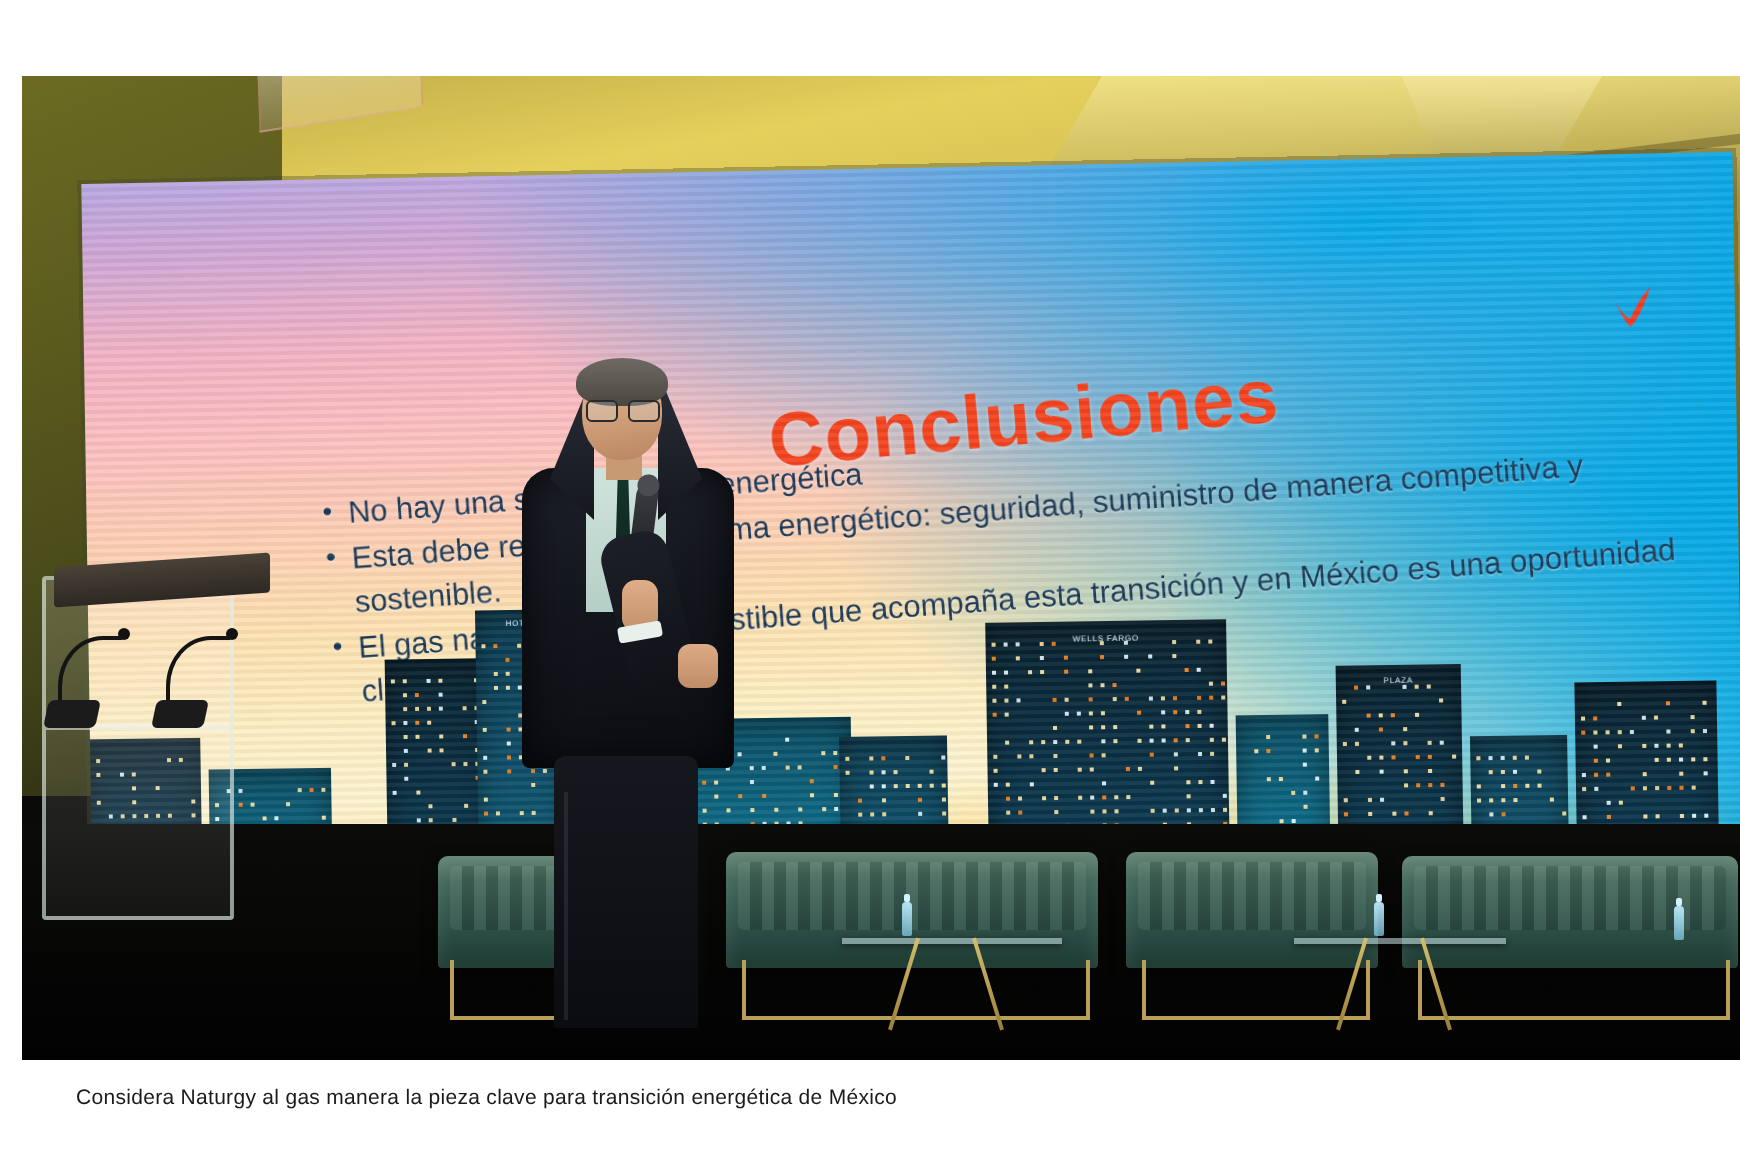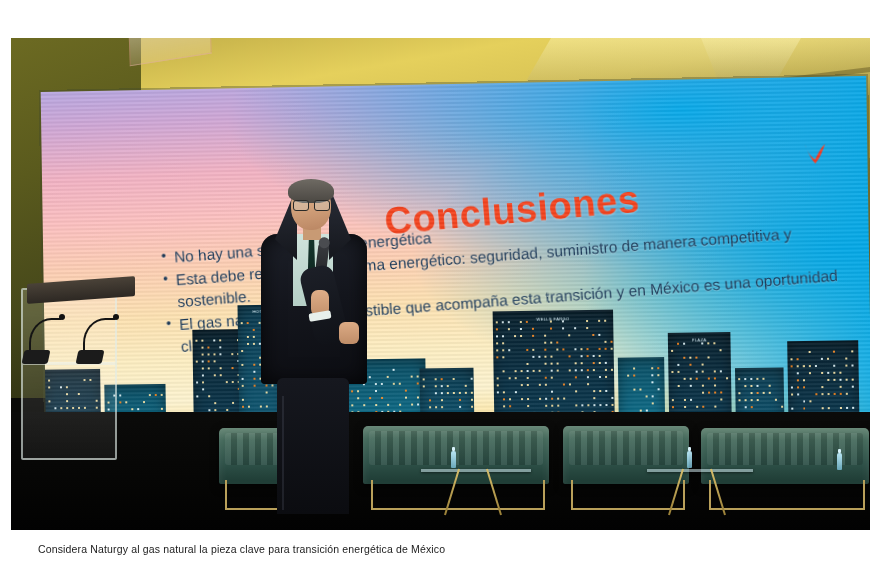--- a/index.html
+++ b/index.html
@@ -1365,13 +1365,13 @@
     <div class="p-arm"></div>
     <div class="p-hand"></div>
     <div class="p-cuff"></div>
     <div class="p-hand2"></div>
     <div class="p-legs"></div>
     <div class="p-leg-split"></div>
   </div>
 
 </div>
 
-<div id="caption">Considera Naturgy al gas natural la pieza clave para transición energética de México</div>
+<div id="caption">Considera Naturgy al gas manera la pieza clave para transición energética de México</div>
 
 </body></html>

